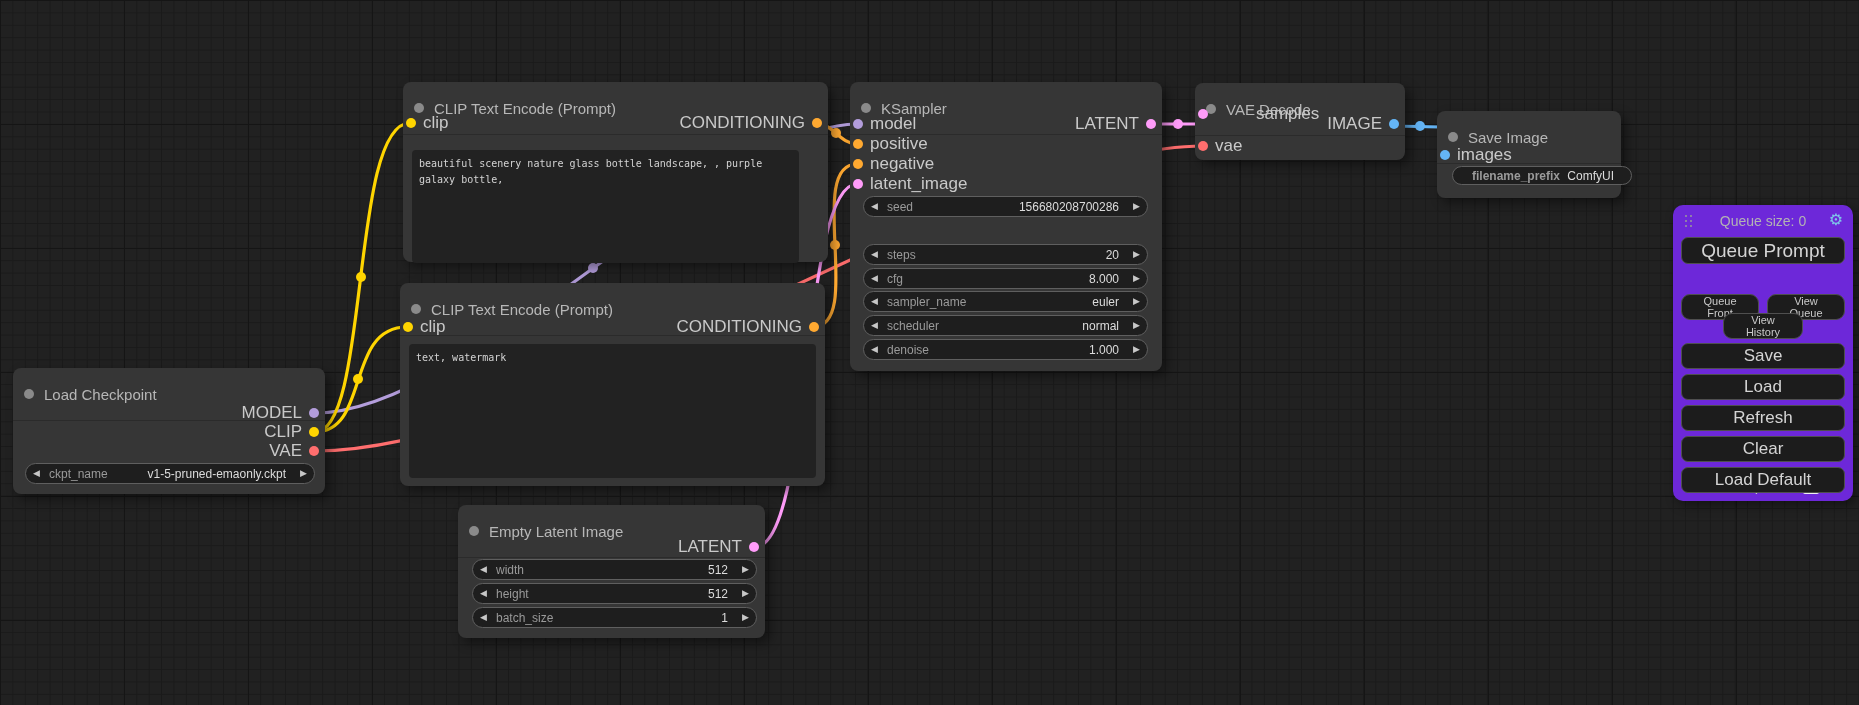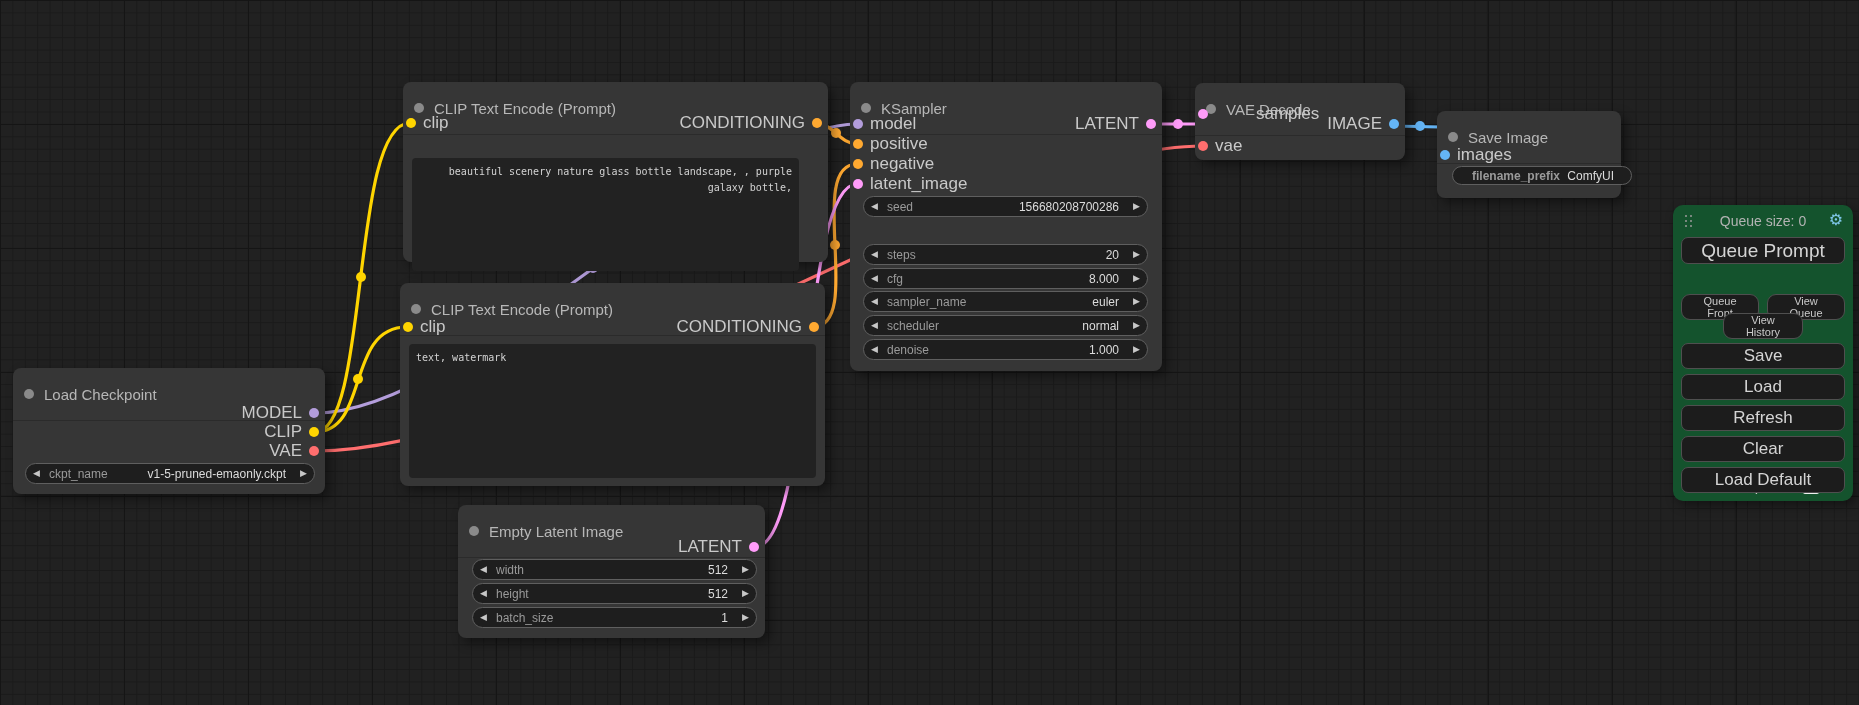--- a/index.html
+++ b/index.html
@@ -34,21 +34,21 @@
   .warrow.r{text-align:right;}
   .wlabel{color:#9a9a9a;margin-left:3px;white-space:nowrap;}
   .wvalue{margin-left:auto;color:#dcdcdc;margin-right:8px;white-space:nowrap;}
   .toggle{width:13px;height:13px;border-radius:50%;flex:0 0 auto;margin-right:-1px;}
   .textarea{
     position:absolute;background:#222222;border-radius:4px;color:#d3d3d3;
     font-family:"DejaVu Sans Mono",monospace;font-size:10px;line-height:1.6;
     padding:6px 7px;box-sizing:border-box;white-space:pre-wrap;word-break:break-word;
   }
   .menu{
-    position:absolute;left:1673px;top:205px;width:180px;height:296px;background:#14532d;
+    position:absolute;left:1673px;top:205px;width:180px;height:296px;background:#6d28d9;
     border-radius:10px;z-index:2;box-shadow:4px 4px 12px rgba(0,0,0,.45);
   }
   .menu button{font-family:"Liberation Sans",sans-serif;cursor:pointer;}
   .qheader{position:absolute;top:8px;left:0;width:100%;height:16px;text-align:center;color:#b3b3b3;font-size:14px;}
   .drag-handle{position:absolute;left:12px;top:10px;width:9px;height:13px;}
   .drag-handle i{position:absolute;left:0;top:0;width:2px;height:2px;border-radius:50%;background:#9a9a9a;
     box-shadow:0 5px 0 #9a9a9a,0 10px 0 #9a9a9a,5px 0 0 #9a9a9a,5px 5px 0 #9a9a9a,5px 10px 0 #9a9a9a;}
   .gear{position:absolute;right:10px;top:6px;font-size:16px;line-height:18px;}
   .mbtn{
     position:absolute;left:8px;width:164px;height:23px;background:#1c1c1c;border:1px solid #4f4f4f;
@@ -118,21 +118,21 @@
     <span class="title">CLIP Text Encode (Prompt)</span>
   </div>
   <div class="port in" style="top:34px;">
     <span class="pdot" style="background-color: rgb(255, 213, 0);"></span>
     <span>clip</span>
   </div>
   <div class="port out" style="top:34px;">
     <span>CONDITIONING</span>
     <span class="pdot" style="background-color: rgb(255, 169, 49);"></span>
   </div>
-  <div class="textarea" style="left:9px;top:76px;width:387px;height:113px;text-align:right;">beautiful scenery nature glass bottle landscape, , purple galaxy bottle,</div>
+  <div class="textarea" style="left:9px;top:68px;width:387px;height:113px;">beautiful scenery nature glass bottle landscape, , purple galaxy bottle,</div>
 </div>
 
 <div class="node" style="left:400px;top:283px;width:425px;height:203px;">
   <div class="titlebar">
     <span class="tdot" style="background-color: rgb(138, 138, 138);"></span>
     <span class="title">CLIP Text Encode (Prompt)</span>
   </div>
   <div class="port in" style="top:37px;">
     <span class="pdot" style="background-color: rgb(255, 213, 0);"></span>
     <span>clip</span>

